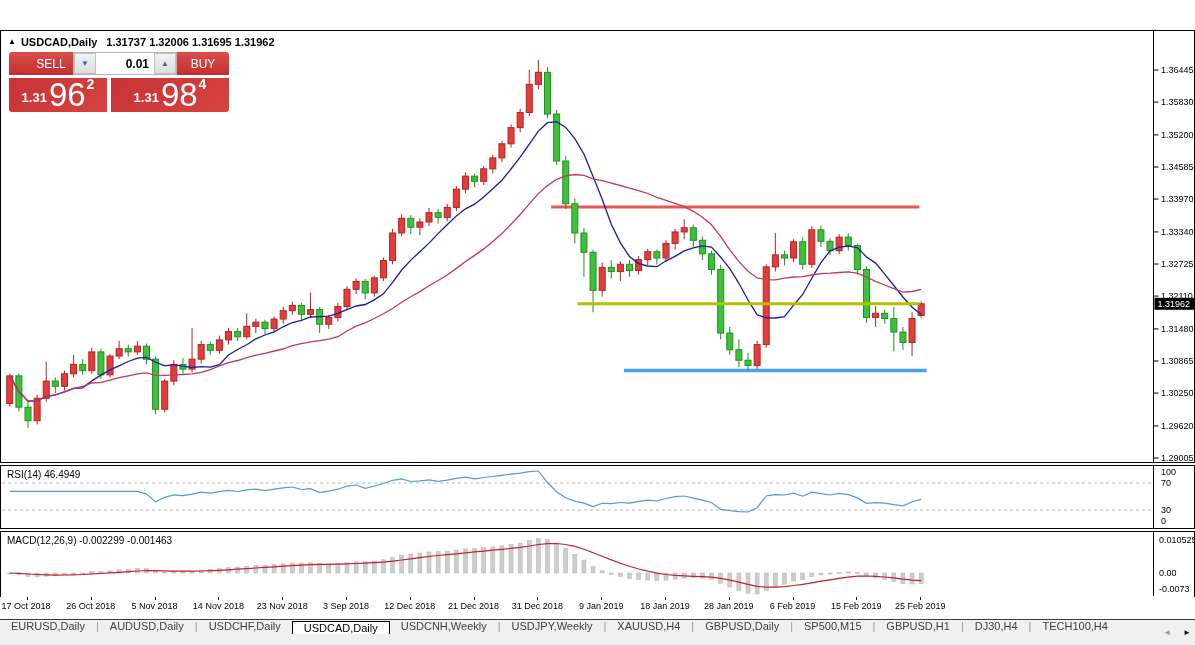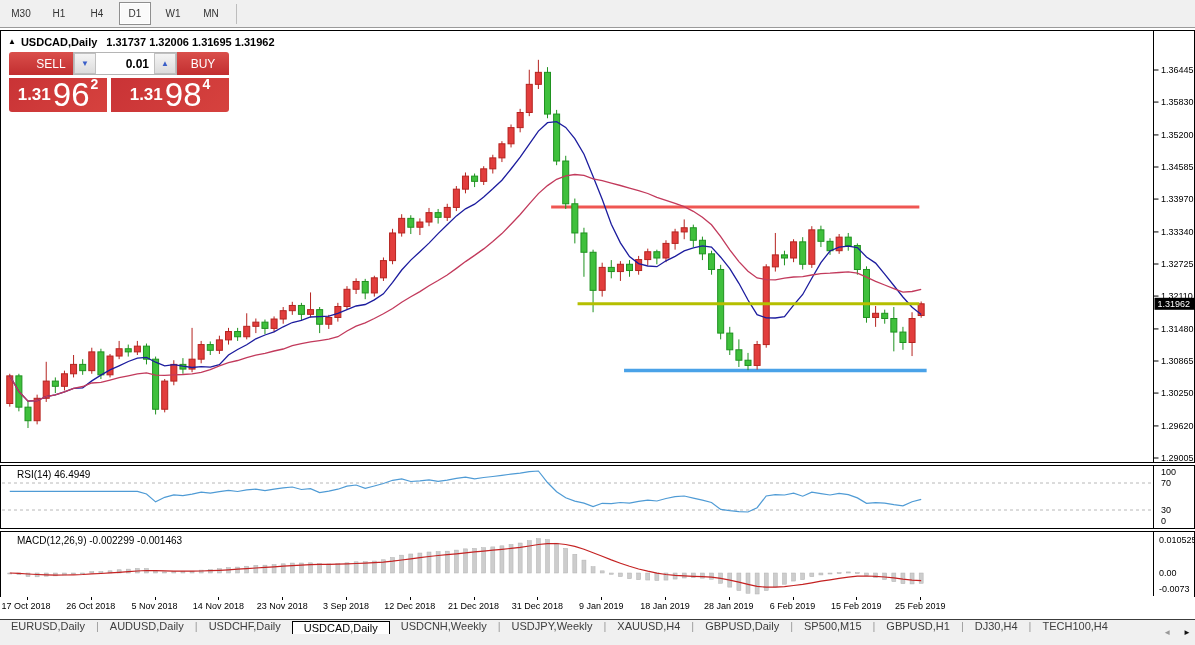--- a/index.html
+++ b/index.html
@@ -15,21 +15,21 @@
   .tf-btn.active{background:#fafafa;border:1px solid #8f8f8f;box-shadow:inset 0 0 0 1px #fff;}
   .tf-sep{width:1px;height:20px;background:#bdbdbd;margin:0 6px;}
 
   
   .panel{position:absolute;left:0;width:1195px;background:#fff;border:1px solid #000;box-sizing:border-box;}
   #main-panel{top:30px;height:433px;}
   #rsi-panel{top:465px;height:64px;}
   #macd-panel{top:531px;height:74px;}
   .panel svg{position:absolute;left:0;top:0;}
 
-  .panel-label{position:absolute;left:6px;top:3px;font-size:10px;color:#000;z-index:5;white-space:pre;margin-left:10px;}
+  .panel-label{position:absolute;left:6px;top:3px;font-size:10px;color:#000;z-index:5;white-space:pre;}
   #chart-title{position:absolute;left:7px;top:5px;font-size:11px;font-weight:700;color:#000;z-index:6;
                display:flex;align-items:center;white-space:pre;}
   #chart-title .marker{font-size:8px;margin-right:5px;position:relative;top:-1px;}
 
   
   #trade{position:absolute;left:8px;top:21px;width:220px;z-index:7;}
   #trade-row1{display:flex;height:23px;}
   .trade-btn{width:44px;background:linear-gradient(180deg,#da4f4b,#c22e30);color:#fff;font-size:12px;
              display:flex;align-items:center;justify-content:center;cursor:pointer;}
   #sell-btn{border-radius:3px 0 0 0;padding-left:20px;}
@@ -37,21 +37,21 @@
   #vol-box{flex:1;display:flex;border:1px solid #b5b5b5;background:#fff;box-sizing:border-box;}
   .vol-step{width:22px;background:linear-gradient(180deg,#f4f4f4,#dcdcdc);border:1px solid #c0c0c0;
             display:flex;align-items:center;justify-content:center;font-size:8px;color:#3a5fc8;cursor:pointer;box-sizing:border-box;}
   #vol-value{flex:1;display:flex;align-items:center;justify-content:flex-end;padding-right:5px;
              font-size:12px;font-weight:700;color:#000;}
   #trade-row2{display:flex;margin-top:3px;height:34px;}
   .px-box{background:linear-gradient(135deg,#c93336,#d6423e);color:#fff;display:flex;align-items:flex-end;
           justify-content:center;padding-bottom:2px;cursor:pointer;}
   #bid-box{width:98px;border-radius:0 0 0 3px;margin-right:4px;}
   #ask-box{width:118px;border-radius:0 0 3px 0;}
-  .px-prefix{font-size:17px;font-weight:700;margin:0 2px 5px 0;}
+  .px-prefix{font-size:13px;font-weight:700;margin:0 2px 5px 0;}
   .px-big{font-size:33px;line-height:30px;}
   .px-sup{font-size:14px;font-weight:700;margin:0 0 18px 1px;}
 
   
   #date-axis{position:absolute;left:0;top:597px;width:1195px;height:22px;background:#fff;}
   .date-label{position:absolute;top:4px;font-size:9px;color:#000;transform:translateX(-50%);white-space:nowrap;}
   .date-tick{position:absolute;top:0;width:1px;height:3px;background:#000;}
 
   
   #tabbar{position:absolute;left:0;top:619px;width:1195px;height:26px;background:#f0f0f0;
@@ -62,29 +62,20 @@
   #tab-scroll{position:absolute;right:4px;top:0;height:25px;display:flex;align-items:center;gap:12px;padding-left:8px;background:#f0f0f0;}
   #tab-scroll .arrow{font-size:8px;cursor:pointer;}
   #scroll-left{color:#999;}
   #scroll-right{color:#111;}
 </style>
 </head>
 <body>
 
 <div id="app">
 
-  <div id="toolbar">
-      <div class="tf-btn">M30</div>
-      <div class="tf-btn">H1</div>
-      <div class="tf-btn">H4</div>
-      <div class="tf-btn active">D1</div>
-      <div class="tf-btn">W1</div>
-      <div class="tf-btn">MN</div>
-      <div class="tf-sep"></div>
-    </div>
 
   <div id="main-panel" class="panel">
     <div id="chart-title">
       <span class="marker">▲</span>
       <span>USDCAD,Daily</span>
       <span style="margin-left:9px;">1.31737 1.32006 1.31695 1.31962</span>
     </div>
 
     <div id="trade">
       <div id="trade-row1">

